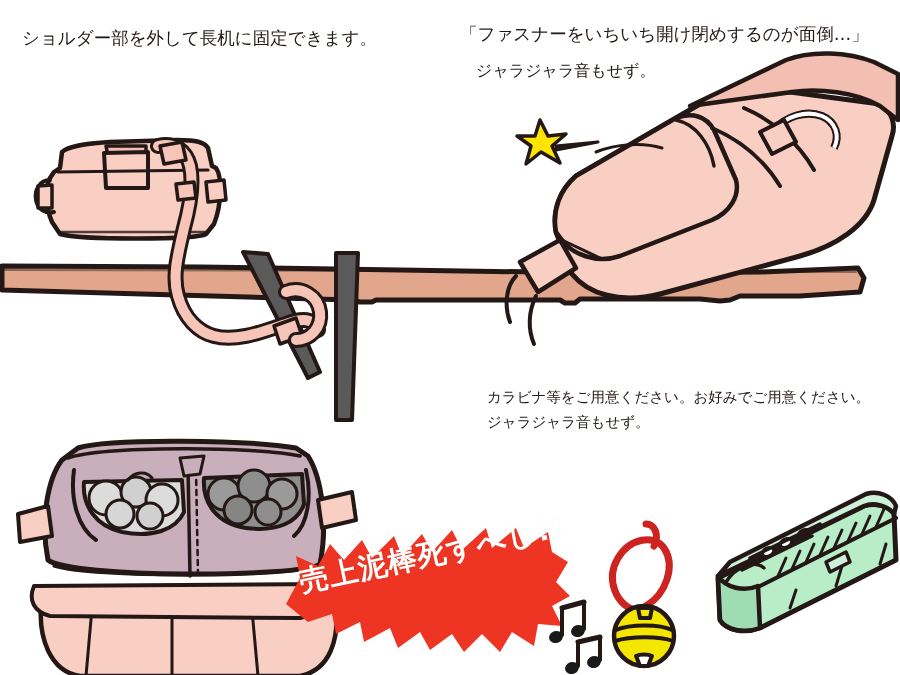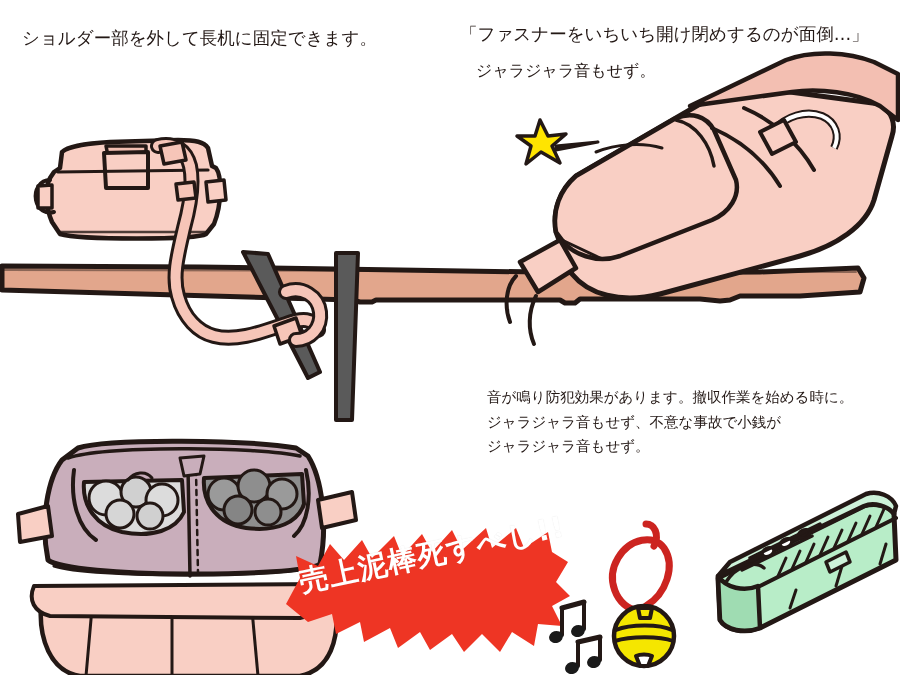--- a/index.html
+++ b/index.html
@@ -289,20 +289,19 @@
   <div class="blk t-head" style="left:460px;top:20px;text-align:right;">
     <div class="line">「ファスナーをいちいち開け閉めするのが面倒…」</div>
   </div>
 
   <div class="blk t-sub" style="left:476px;top:57px;">
     <div class="line">ジャラジャラ音もせず。</div>
   </div>
 
 
   <div class="blk t-small" style="left:487px;top:385px;">
-    <div class="line">音が鳴り防犯効果があります。撤収作業を始める時に。</div>
-    <div class="line">ジャラジャラ音もせず、不意な事故で小銭が</div>
+    <div class="line">カラビナ等をご用意ください。お好みでご用意ください。</div>
     <div class="line">ジャラジャラ音もせず。</div>
   </div>
 
   <div class="burst-label">売上泥棒死すべし!!</div>
 
 </div>
 
 </body></html>

